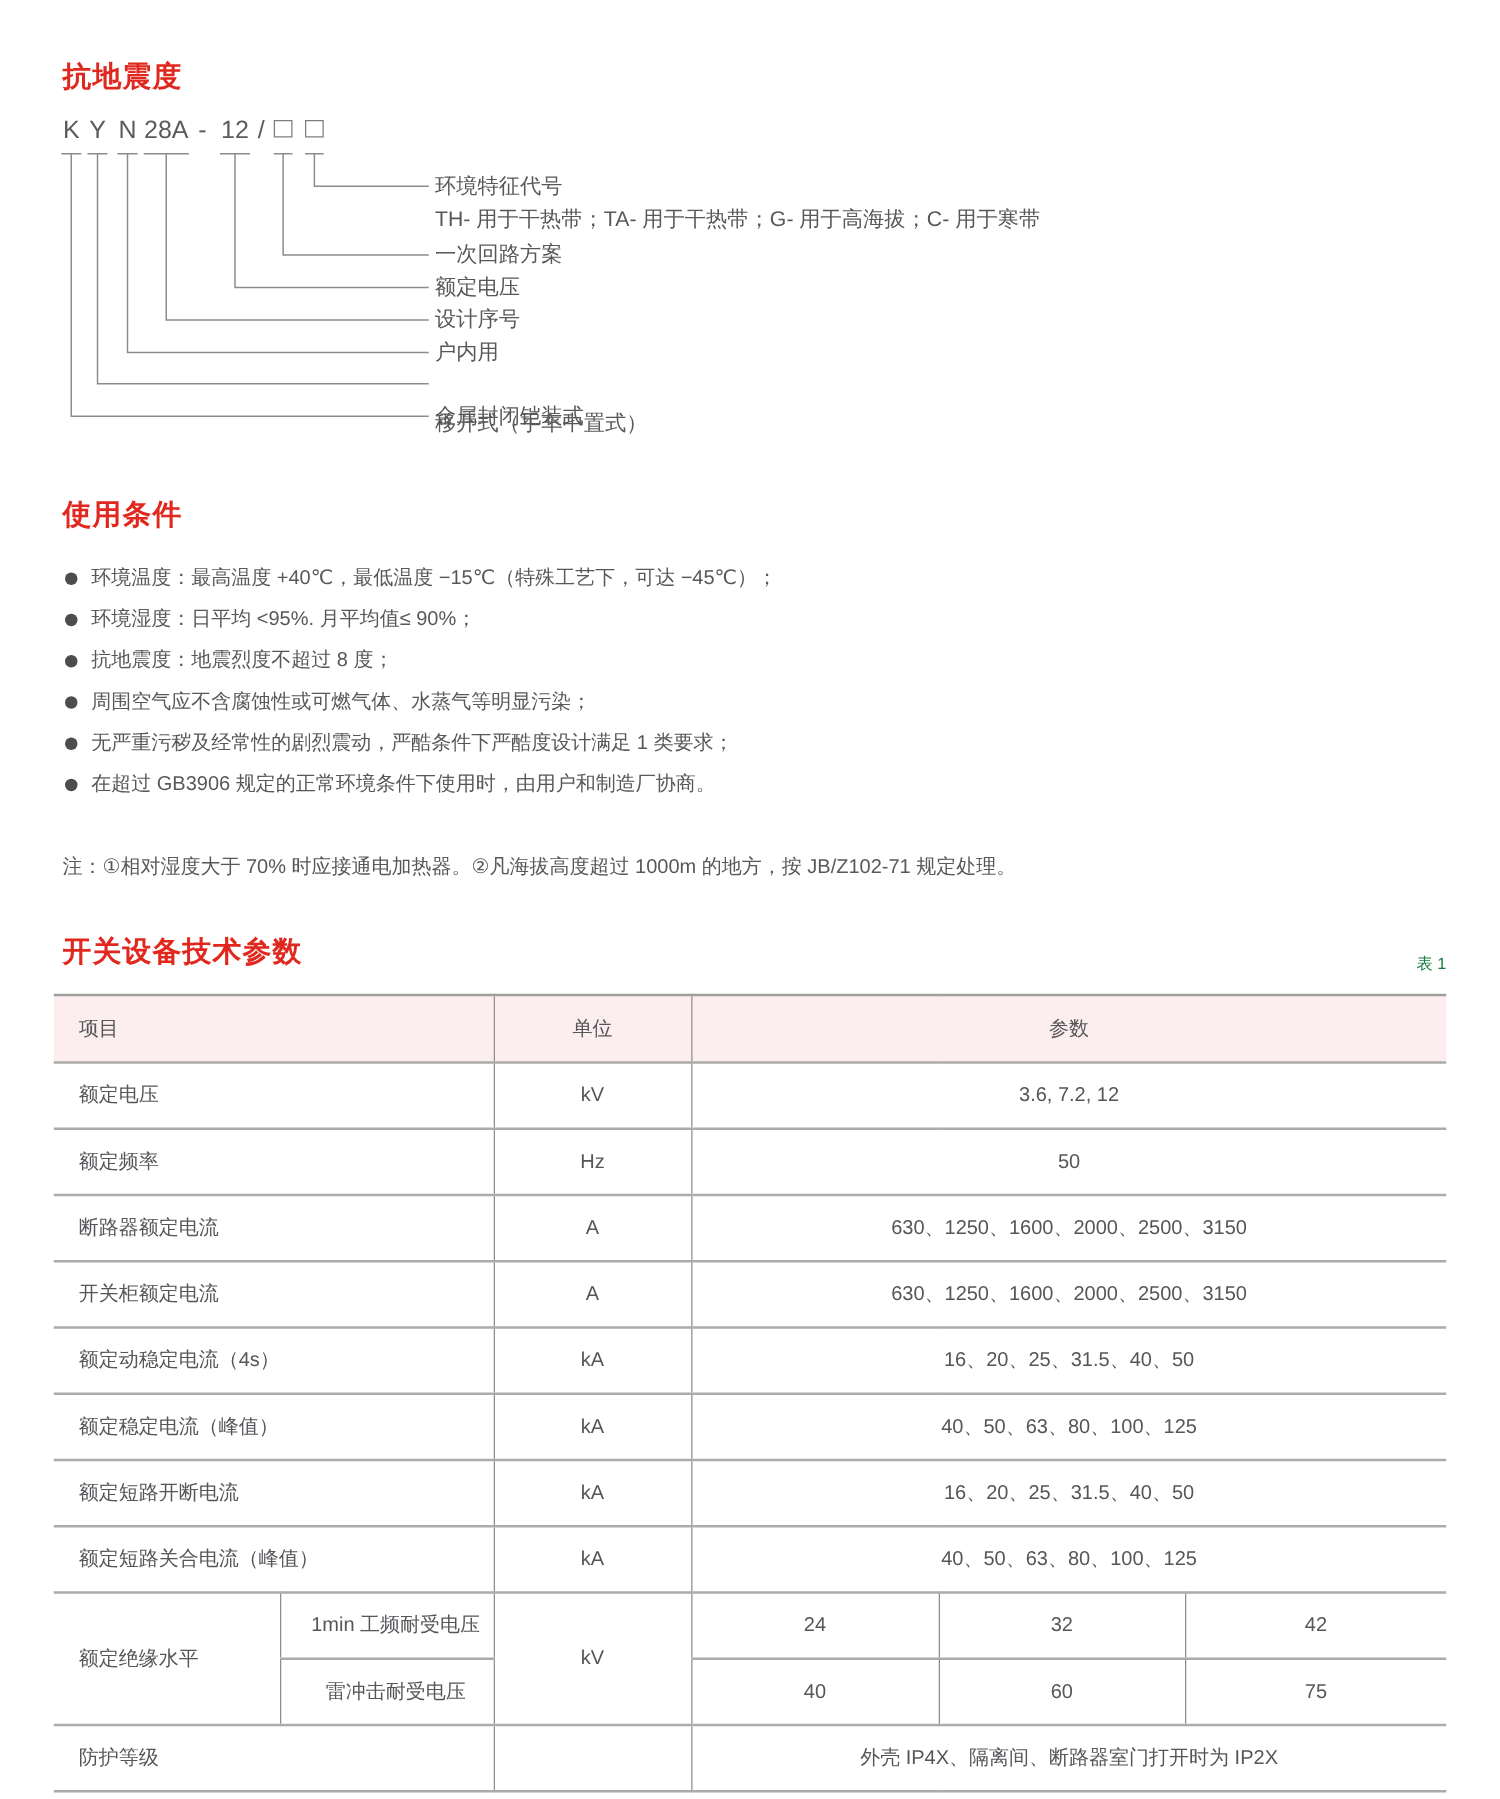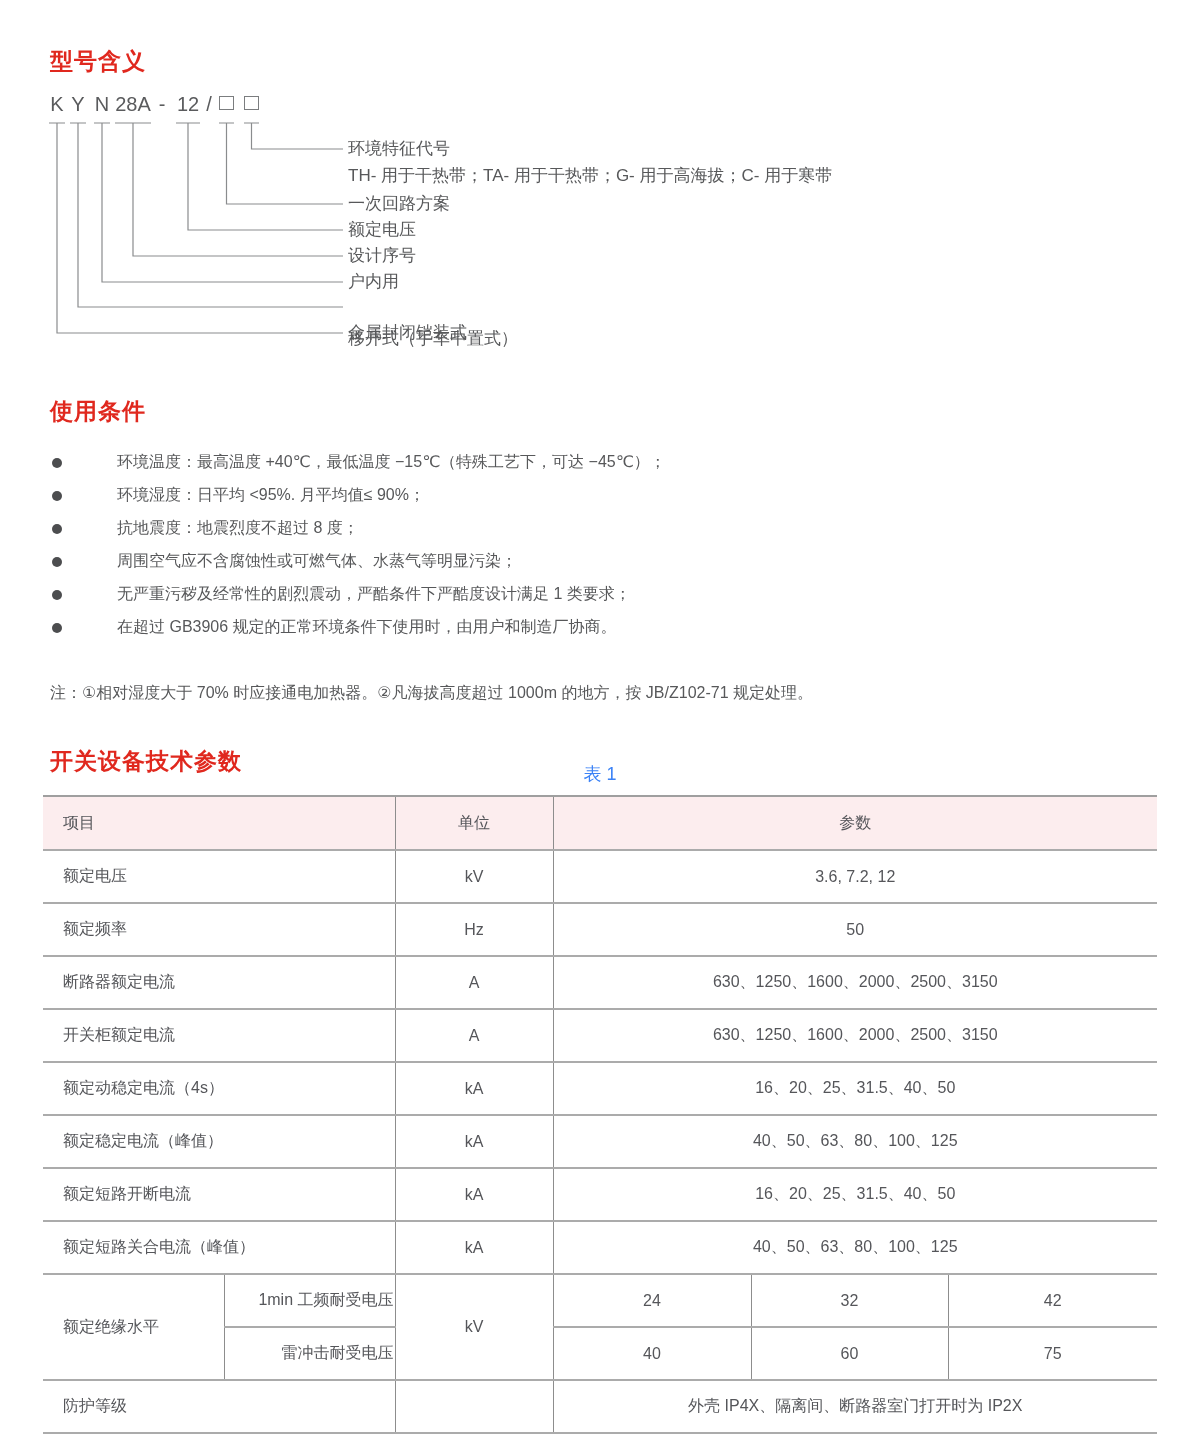--- a/index.html
+++ b/index.html
@@ -25,43 +25,43 @@
     height:14px;top:4px;border:1.5px solid #7b7d7f;background:#ffffff;box-sizing:border-box;
   }
   #diagram-svg{position:absolute;left:0;top:0;}
   .diagram-label{
     position:absolute;left:303px;height:22px;line-height:22px;font-size:17px;
     color:#57585a;white-space:nowrap;
   }
 
   
   .bullet-list{position:absolute;left:52px;top:446px;width:1110px;margin:0;padding:0;list-style:none;}
-  .bullet-list li{display:flex;align-items:center;height:33px;font-size:16px;color:#57585a;gap:44px;}
+  .bullet-list li{display:flex;align-items:center;height:33px;font-size:16px;color:#57585a;}
   .dot{width:10px;height:10px;border-radius:50%;background:#4c4d4f;margin-right:11px;flex:none;}
   .note{position:absolute;left:50px;top:683px;margin:0;font-size:16px;color:#57585a;white-space:nowrap;}
 
   
-  .tbl-caption{position:absolute;left:43px;top:762px;width:1114px;text-align:center;font-size:18px;color:#3b82f6;}
+  .tbl-caption{position:absolute;left:43px;top:762px;width:1114px;text-align:right;font-size:13px;color:#15803d;}
   table.params{
     position:absolute;left:43px;top:795px;width:1114px;border-collapse:collapse;
     table-layout:fixed;font-size:16px;color:#55565a;border-top:2px solid #9f9f9f;
   }
   table.params tr{border-bottom:2px solid #ababab;}
   table.params th{font-weight:normal;background:#fcedee;height:50px;text-align:center;font-family:Liberation Serif, serif;}
   table.params td{height:49px;text-align:center;overflow:hidden;white-space:nowrap;}
   table.params .h-item,table.params td.item{text-align:left;padding-left:20px;}
-  table.params td.sub{text-align:right;padding-left:15px;}
+  table.params td.sub{text-align:center;padding-left:15px;}
   .v-l{border-left:1px solid #8d8d8d;}
 </style>
 </head>
 <body>
 
 <div class="page">
 
-  <h2 class="sec-title" id="title-model">型号含义</h2>
+  <h2 class="sec-title" id="title-model">抗地震度</h2>
 
   <div class="model-diagram">
     <div id="code-row">
         <span class="code-part" style="left: 4px; width: 16px;">K</span>
         <span class="code-part" style="left: 25px; width: 16px;">Y</span>
         <span class="code-part" style="left: 49px; width: 16px;">N</span>
         <span class="code-part" style="left: 70px; width: 36px;">28A</span>
         <span class="code-part" style="left: 110px; width: 14px;">-</span>
         <span class="code-part" style="left: 131px; width: 24px;">12</span>
         <span class="code-part" style="left: 158px; width: 12px;">/</span>

